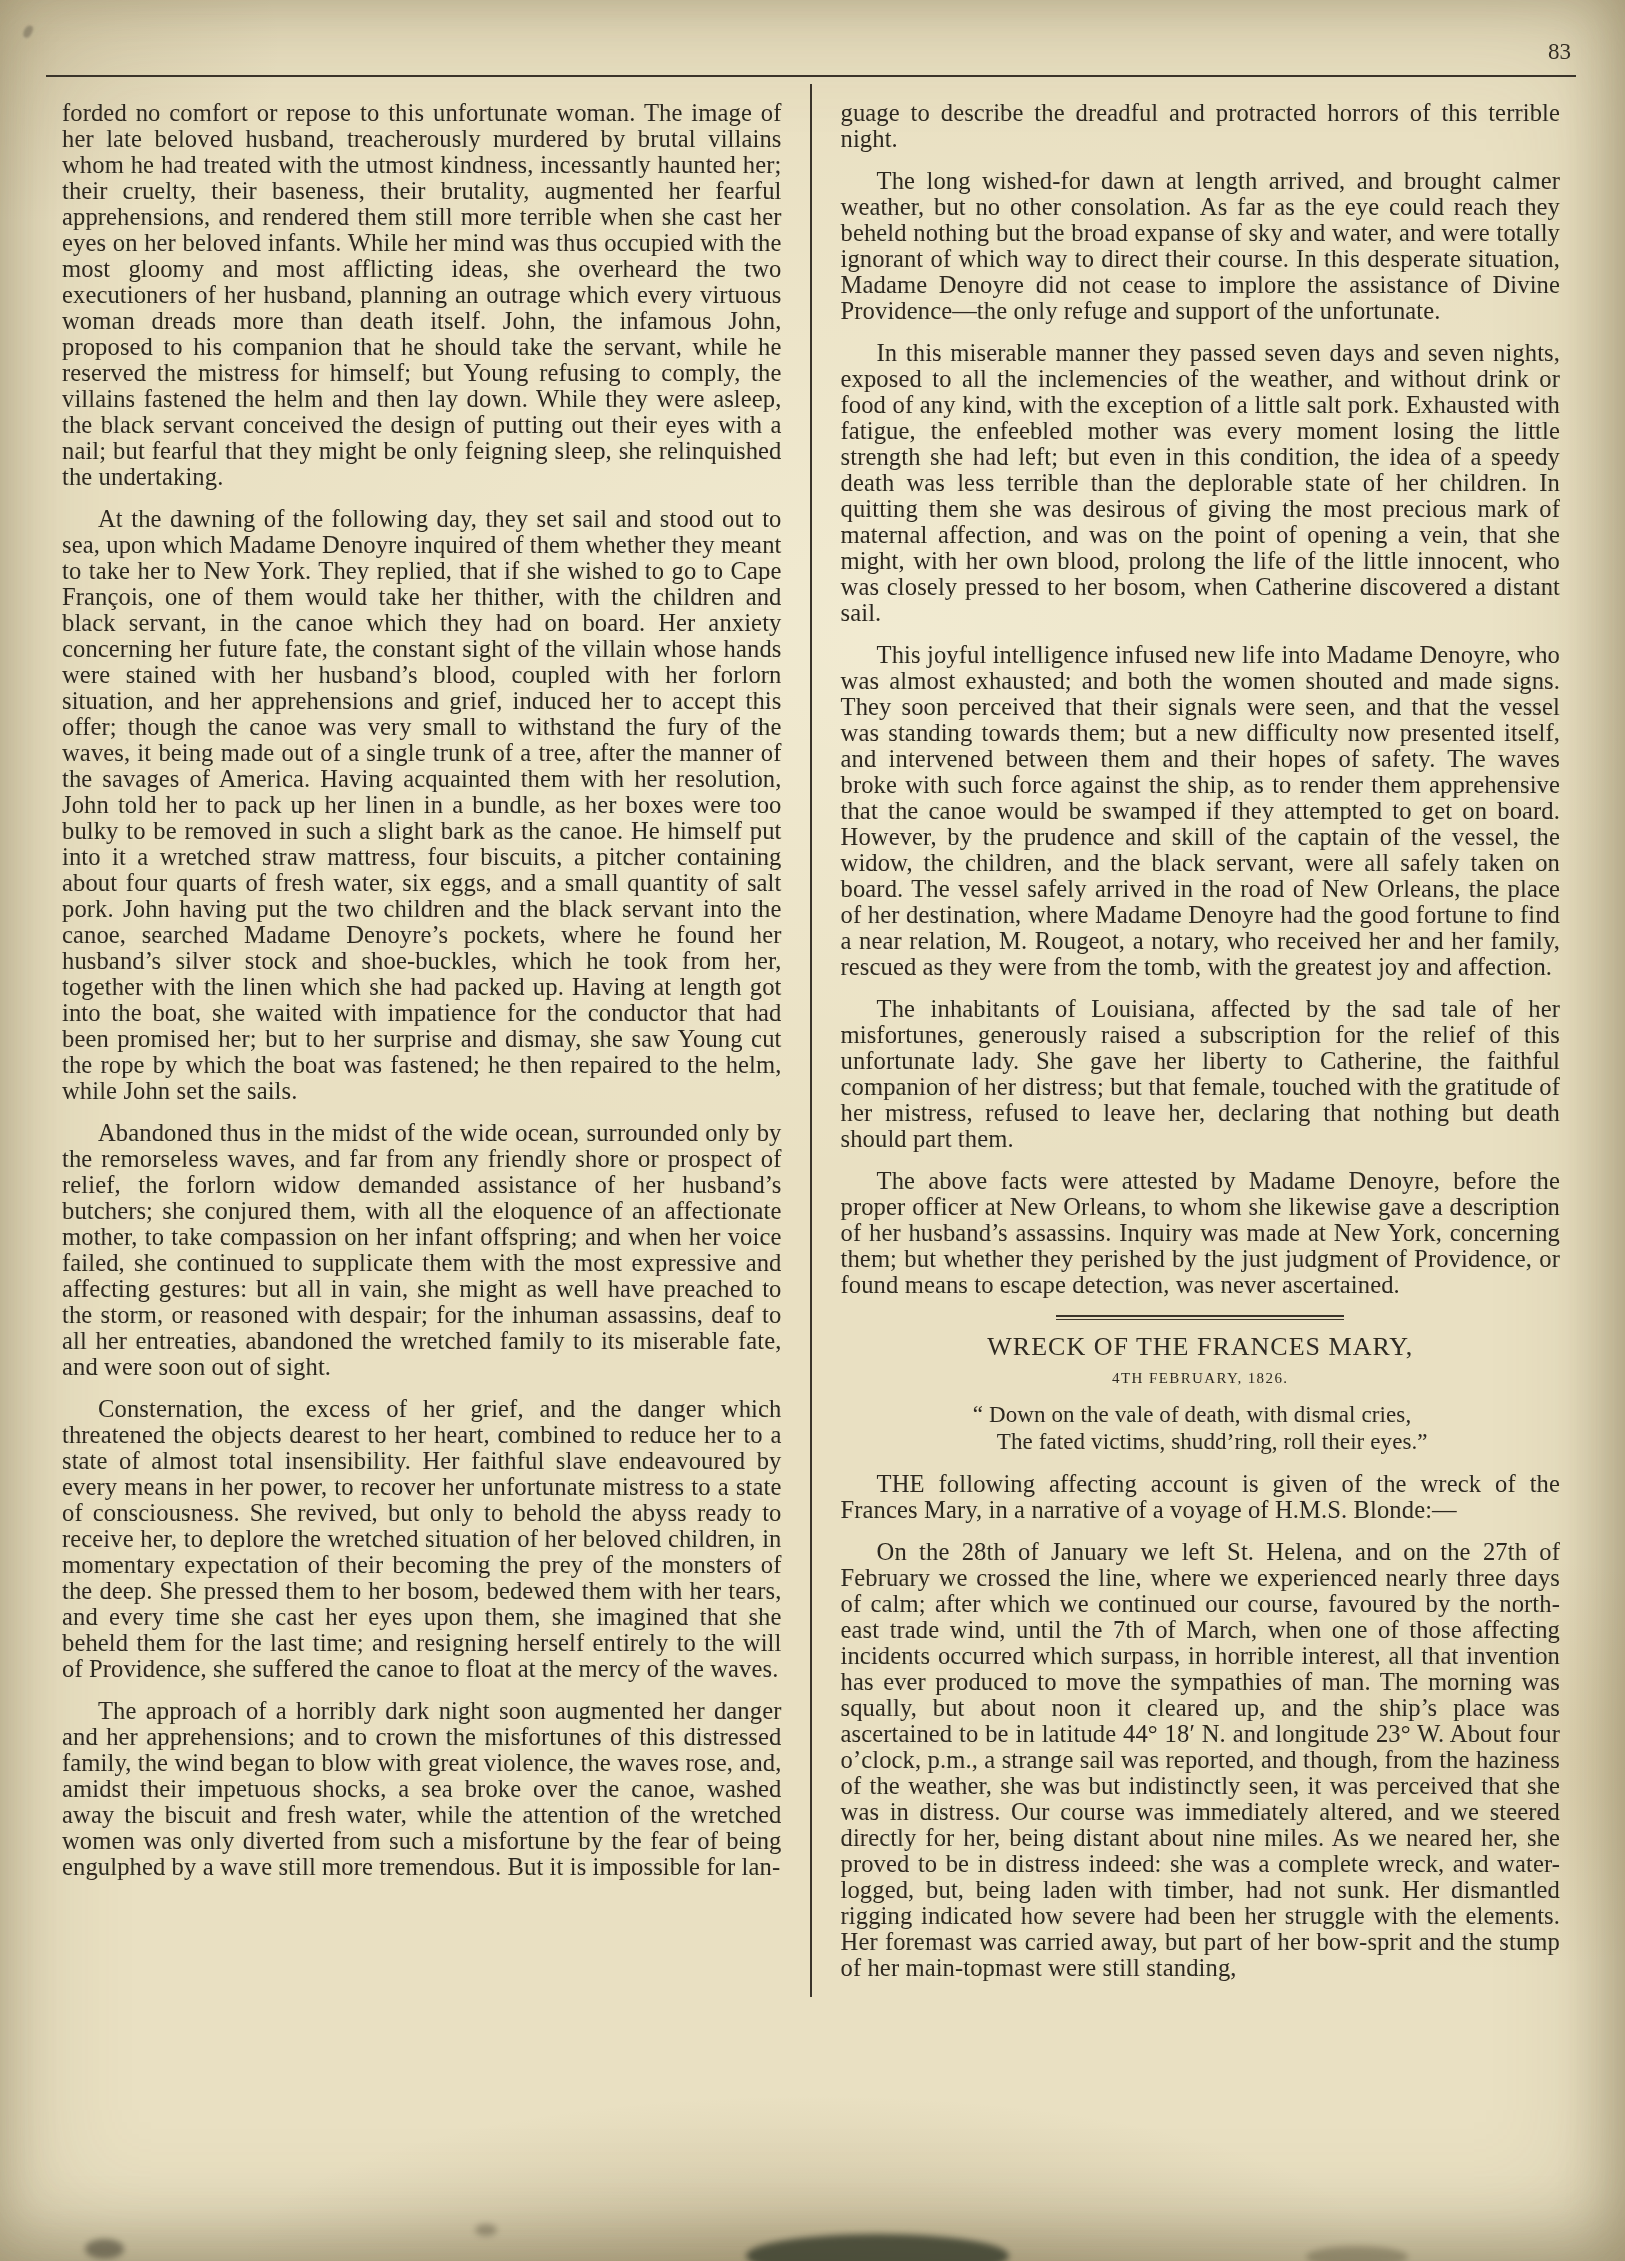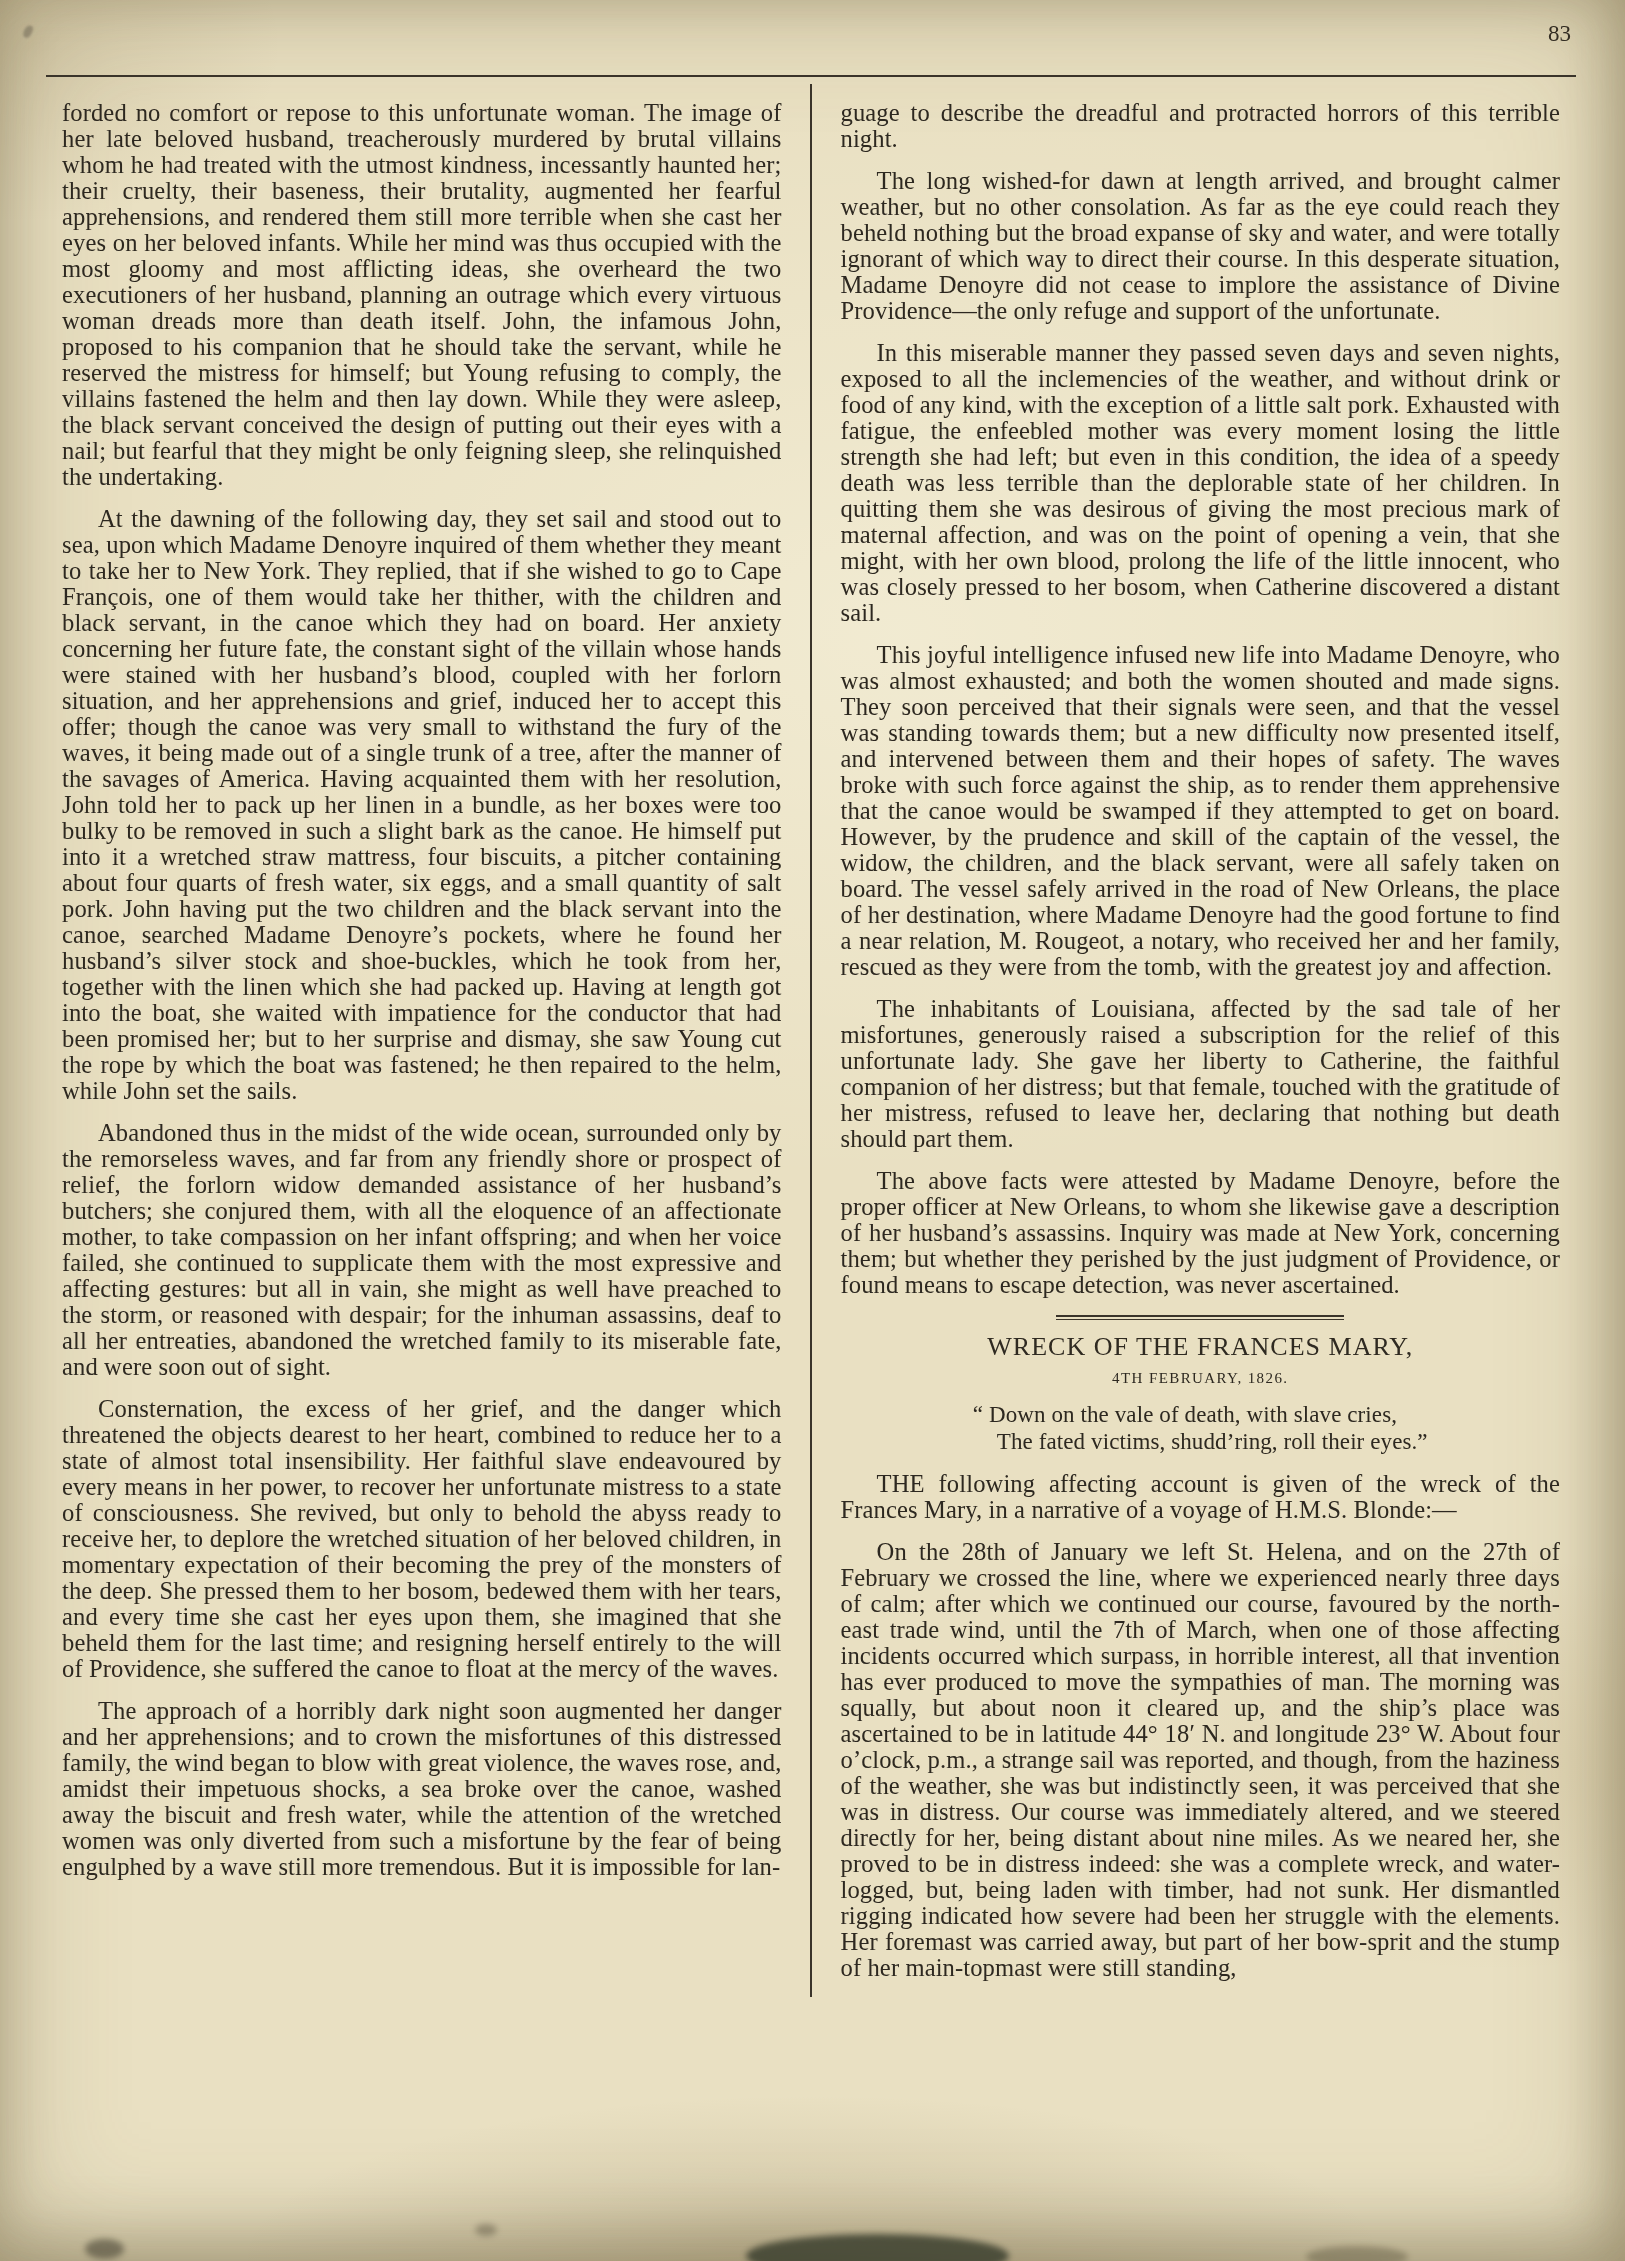--- a/index.html
+++ b/index.html
@@ -23,21 +23,21 @@
     box-shadow: inset 0 0 127px rgba(95,78,40,.30), inset 0 -29px 59px rgba(70,58,30,.20), inset -17px 0 51px rgba(95,78,40,.18);
   }
 
   
   .running-head { position: relative; height: 41px; padding-top: 25.4px; }
   .head-title {
     display: block; text-align: center;
     font-weight: 700; font-size: 25.4px; letter-spacing: 1.7px;
     color: #332d23;
   }
-  .page-num { position: absolute; right: 54px; top: 21px; font-size: 23px; color: #332d23; }
+  .page-num { position: absolute; right: 54px; top: 39px; font-size: 23px; color: #332d23; }
   .head-rule { margin: 8.5px 49px 0 46px; border-top: 2.5px solid #3a342a; height: 0; }
 
   
   .columns { display: flex; align-items: stretch; margin: 6.8px 49px 0 46px; }
   .col {
     flex: 1 1 0;
     font-size: 24.6px; line-height: 26px;
     text-align: justify;
     letter-spacing: 0.1px;
   }
@@ -105,21 +105,21 @@
       <p>This joyful intelligence infused new life into Madame Denoyre, who was almost exhausted; and both the women shouted and made signs. They soon perceived that their signals were seen, and that the vessel was standing towards them; but a new difficulty now presented itself, and intervened between them and their hopes of safety. The waves broke with such force against the ship, as to render them apprehensive that the canoe would be swamped if they attempted to get on board. However, by the prudence and skill of the captain of the vessel, the widow, the children, and the black servant, were all safely taken on board. The vessel safely arrived in the road of New Orleans, the place of her destination, where Madame Denoyre had the good fortune to find a near relation, M. Rougeot, a notary, who received her and her family, rescued as they were from the tomb, with the greatest joy and affection.</p>
       <p>The inhabitants of Louisiana, affected by the sad tale of her misfortunes, generously raised a subscription for the relief of this unfortunate lady. She gave her liberty to Catherine, the faithful companion of her distress; but that female, touched with the gratitude of her mistress, refused to leave her, declaring that nothing but death should part them.</p>
       <p>The above facts were attested by Madame Denoyre, before the proper officer at New Orleans, to whom she likewise gave a description of her husband’s assassins. Inquiry was made at New York, concerning them; but whether they perished by the just judgment of Providence, or found means to escape detection, was never ascertained.</p>
 
       <div class="section-divider"></div>
 
       <h2 class="section-heading">WRECK OF THE FRANCES MARY,</h2>
       <div class="date-line">4TH FEBRUARY, 1826.</div>
 
       <div class="epigraph">
-        <div class="line1">“ Down on the vale of death, with slave cries,</div>
+        <div class="line1">“ Down on the vale of death, with dismal cries,</div>
         <div class="line2">The fated victims, shudd’ring, roll their eyes.”</div>
       </div>
 
       <p>THE following affecting account is given of the wreck of the Frances Mary, in a narrative of a voyage of H.M.S. Blonde:—</p>
       <p>On the 28th of January we left St. Helena, and on the 27th of February we crossed the line, where we experienced nearly three days of calm; after which we continued our course, favoured by the north-east trade wind, until the 7th of March, when one of those affecting incidents occurred which surpass, in horrible interest, all that invention has ever produced to move the sympathies of man. The morning was squally, but about noon it cleared up, and the ship’s place was ascertained to be in latitude 44° 18′ N. and longitude 23° W. About four o’clock, p.m., a strange sail was reported, and though, from the haziness of the weather, she was but indistinctly seen, it was perceived that she was in distress. Our course was immediately altered, and we steered directly for her, being distant about nine miles. As we neared her, she proved to be in distress indeed: she was a complete wreck, and water-logged, but, being laden with timber, had not sunk. Her dismantled rigging indicated how severe had been her struggle with the elements. Her foremast was carried away, but part of her bow-sprit and the stump of her main-topmast were still standing,</p>
     </div>
 
   </div>
 
   <div class="corner-mark"></div>

